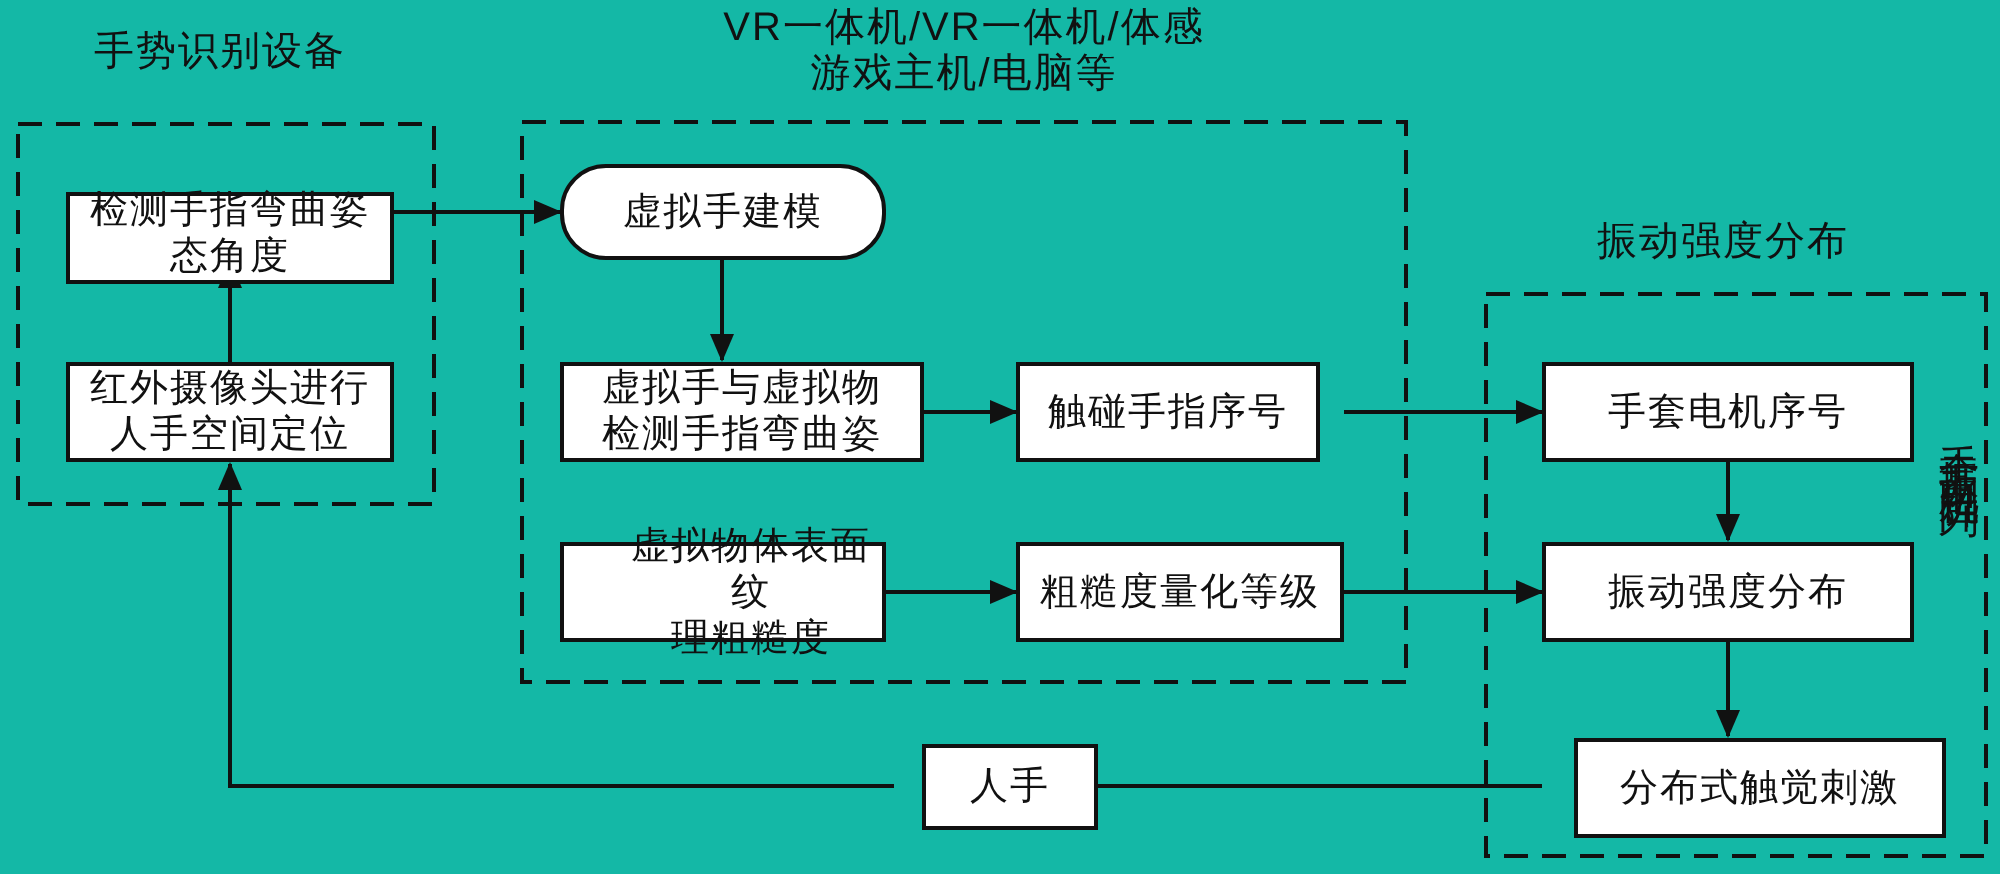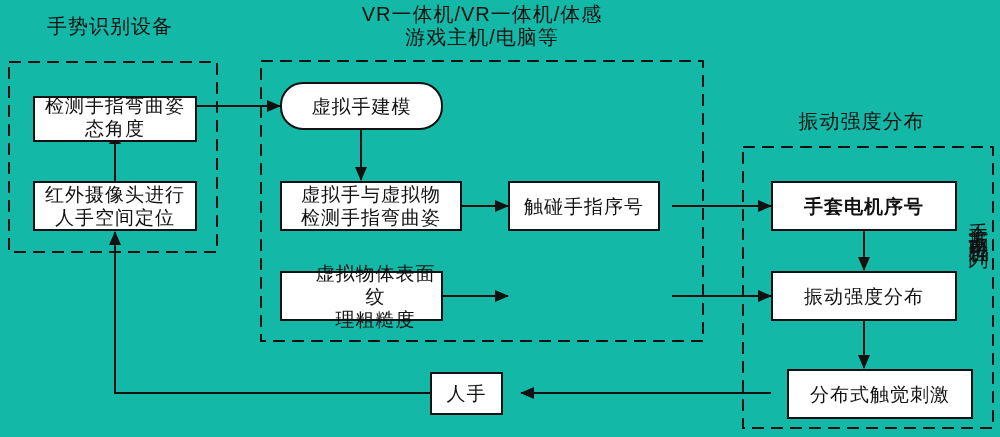--- a/index.html
+++ b/index.html
@@ -118,30 +118,33 @@
 
   <div class="node" style="left:280px; top:271px; width:163px; height:50px;padding-left:28px;">
     <span>虚拟物体表面纹</span>
     <span>理粗糙度</span>
   </div>
 
   <div class="node" style="left:508px; top:181px; width:152px; height:50px;">
     <span>触碰手指序号</span>
   </div>
 
+  <div class="node" style="left:508px; top:271px; width:164px; height:50px;">
+    <span>粗糙度量化等级</span>
+  </div>
 
-  <div class="node" style="left:771px; top:181px; width:186px; height:50px;font-weight:bold;">
+  <div class="node" style="left:771px; top:181px; width:186px; height:50px;">
     <span>手套电机序号</span>
   </div>
 
   <div class="node" style="left:771px; top:271px; width:186px; height:50px;">
     <span>振动强度分布</span>
   </div>
 
   <div class="node" style="left:771px; top:369px; width:186px; height:50px;margin-left:16px;">
     <span>分布式触觉刺激</span>
   </div>
 
-  <div class="node" style="left:430px; top:372px; width:73px; height:43px;">
+  <div class="node" style="left:461px; top:372px; width:88px; height:43px;">
     <span>人手</span>
   </div>
 
 </div>
 
 </body></html>

